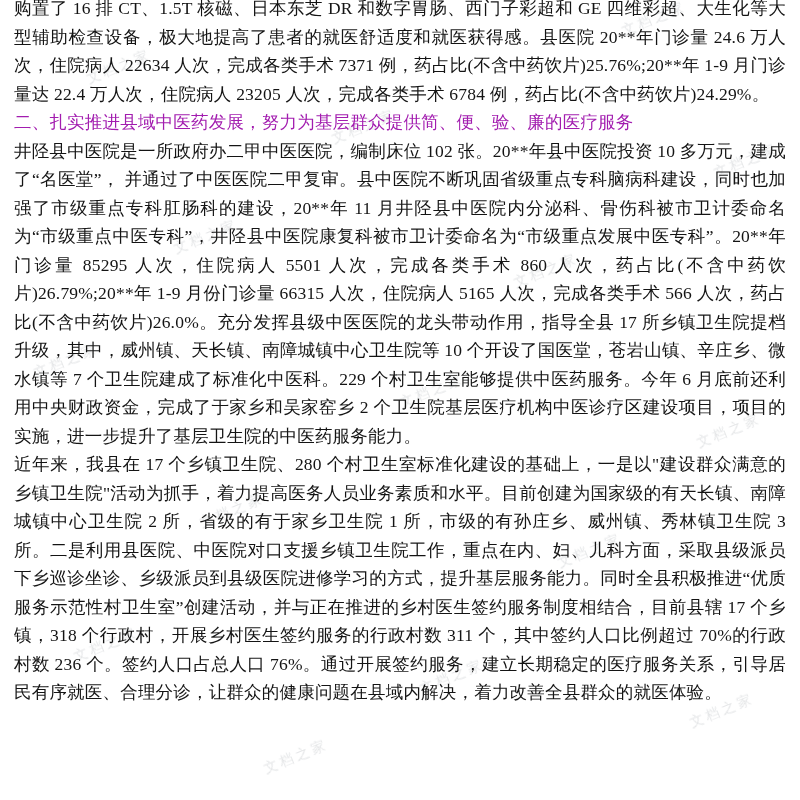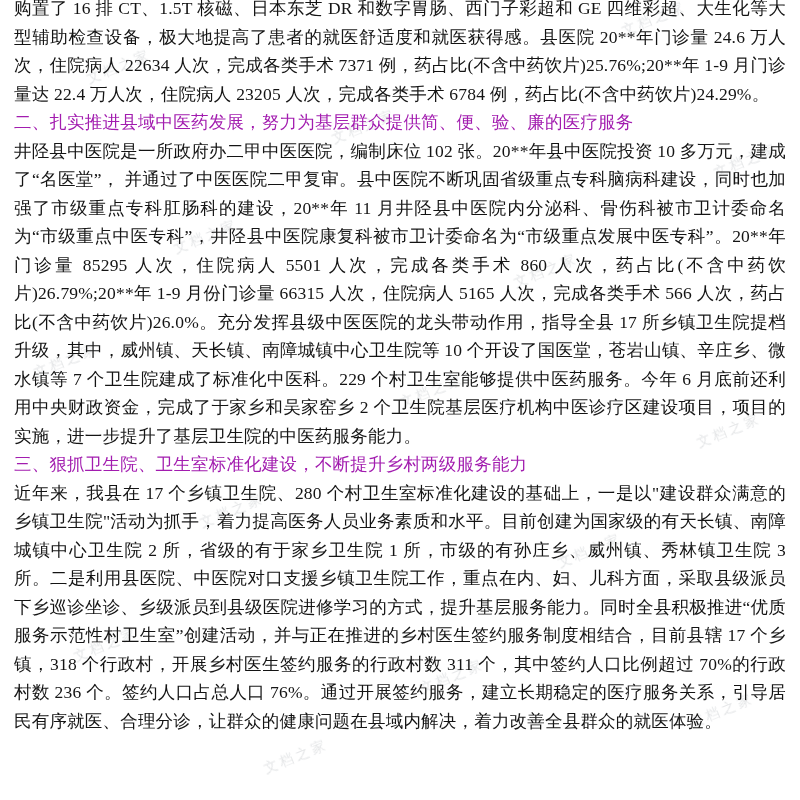--- a/index.html
+++ b/index.html
@@ -70,15 +70,14 @@
     <div class="wm" style="left: 72px; top: 636px; color: rgb(138, 144, 151);">文档之家</div>
     <div class="wm" style="left: 418px; top: 668px; color: rgb(138, 144, 151);">文档之家</div>
     <div class="wm" style="left: 688px; top: 702px; color: rgb(138, 144, 151);">文档之家</div>
     <div class="wm" style="left: 262px; top: 748px; color: rgb(138, 144, 151);">文档之家</div>
   </div>
 
 <div class="doc">
   <p>购置了 16 排 CT、1.5T 核磁、日本东芝 DR 和数字胃肠、西门子彩超和 GE 四维彩超、大生化等大型辅助检查设备，极大地提高了患者的就医舒适度和就医获得感。县医院 20**年门诊量 24.6 万人次，住院病人 22634 人次，完成各类手术 7371 例，药占比(不含中药饮片)25.76%;20**年 1-9 月门诊量达 22.4 万人次，住院病人 23205 人次，完成各类手术 6784 例，药占比(不含中药饮片)24.29%。</p>
   <p class="heading">二、扎实推进县域中医药发展，努力为基层群众提供简、便、验、廉的医疗服务</p>
   <p>井陉县中医院是一所政府办二甲中医医院，编制床位 102 张。20**年县中医院投资 10 多万元，建成了“名医堂”， 并通过了中医医院二甲复审。县中医院不断巩固省级重点专科脑病科建设，同时也加强了市级重点专科肛肠科的建设，20**年 11 月井陉县中医院内分泌科、骨伤科被市卫计委命名为“市级重点中医专科”，井陉县中医院康复科被市卫计委命名为“市级重点发展中医专科”。20**年门诊量 85295 人次，住院病人 5501 人次，完成各类手术 860 人次，药占比(不含中药饮片)26.79%;20**年 1-9 月份门诊量 66315 人次，住院病人 5165 人次，完成各类手术 566 人次，药占比(不含中药饮片)26.0%。充分发挥县级中医医院的龙头带动作用，指导全县 17 所乡镇卫生院提档升级，其中，威州镇、天长镇、南障城镇中心卫生院等 10 个开设了国医堂，苍岩山镇、辛庄乡、微水镇等 7 个卫生院建成了标准化中医科。229 个村卫生室能够提供中医药服务。今年 6 月底前还利用中央财政资金，完成了于家乡和吴家窑乡 2 个卫生院基层医疗机构中医诊疗区建设项目，项目的实施，进一步提升了基层卫生院的中医药服务能力。</p>
-  <p class="heading">三、狠抓卫生院、卫生室标准化建设，不断提升乡村两级服务能力</p>
   <p>近年来，我县在 17 个乡镇卫生院、280 个村卫生室标准化建设的基础上，一是以"建设群众满意的乡镇卫生院"活动为抓手，着力提高医务人员业务素质和水平。目前创建为国家级的有天长镇、南障城镇中心卫生院 2 所，省级的有于家乡卫生院 1 所，市级的有孙庄乡、威州镇、秀林镇卫生院 3 所。二是利用县医院、中医院对口支援乡镇卫生院工作，重点在内、妇、儿科方面，采取县级派员下乡巡诊坐诊、乡级派员到县级医院进修学习的方式，提升基层服务能力。同时全县积极推进“优质服务示范性村卫生室”创建活动，并与正在推进的乡村医生签约服务制度相结合，目前县辖 17 个乡镇，318 个行政村，开展乡村医生签约服务的行政村数 311 个，其中签约人口比例超过 70%的行政村数 236 个。签约人口占总人口 76%。通过开展签约服务，建立长期稳定的医疗服务关系，引导居民有序就医、合理分诊，让群众的健康问题在县域内解决，着力改善全县群众的就医体验。</p>
 </div>
 
 </body></html>

